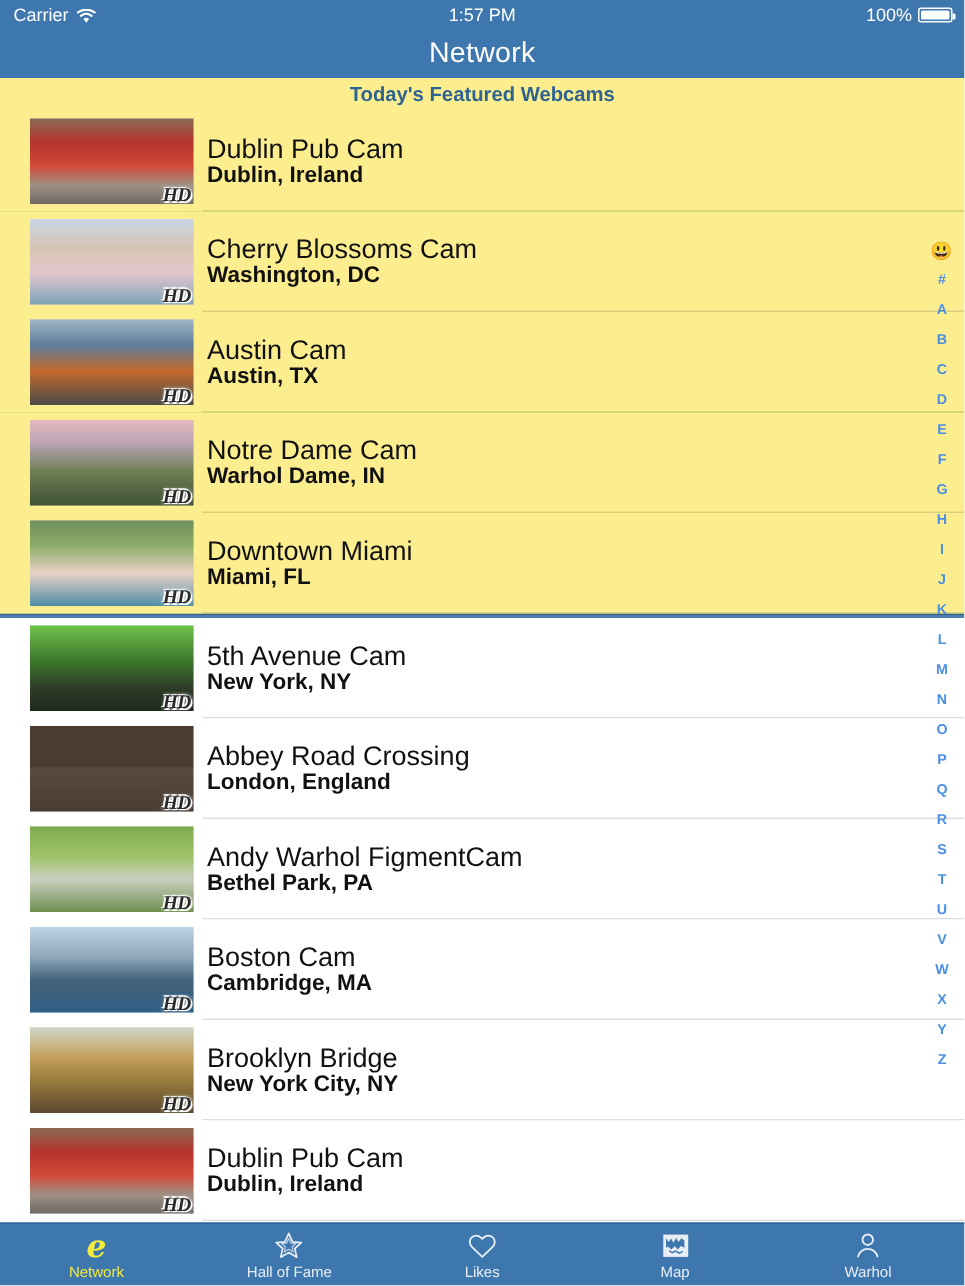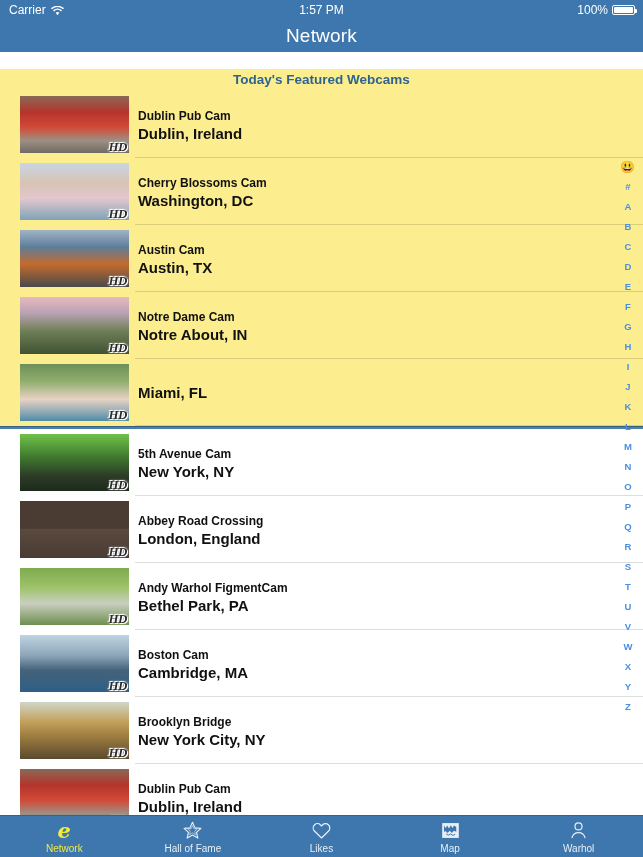--- a/index.html
+++ b/index.html
@@ -40,21 +40,21 @@
     display: flex; align-items: center; justify-content: center;
   }
   .nav-title { font-size: 19px; font-weight: normal; letter-spacing: .2px; }
 
   
   .content {
     position: absolute; top: 52px; left: 0; width: 643px; height: 763px;
     background: #ffffff; overflow: hidden;
   }
 
-  .featured-wrap { background: #84cc16; margin-top: 17px; }
+  .featured-wrap { background: #84cc16; }
   .featured-header {
     height: 22px; line-height: 22px; text-align: center;
     color: #2e6490; font-size: 13.5px; font-weight: bold;
     background: #fced8f;
   }
 
   .rows { list-style: none; }
   .row {
     position: relative; display: flex; align-items: center;
     height: 67px; padding-left: 20px;
@@ -73,21 +73,21 @@
   }
   .thumb .hd {
     position: absolute; right: 2px; bottom: 0px;
     font-family: "Liberation Serif", serif;
     font-style: italic; font-weight: bold; font-size: 13px;
     color: #2b2b2b; text-shadow: 0 0 2px #fff, 0 0 3px #fff, 1px 1px 0 #fff, -1px -1px 0 #fff;
     line-height: 13px;
     letter-spacing: -0.5px;
   }
   .labels { margin-left: 9px; display: flex; flex-direction: column; justify-content: center; }
-  .t-name { font-size: 12px; font-weight: bold; color: #111111; line-height: 18px; }
+  .t-name { font-size: 18px; font-weight: normal; color: #111111; line-height: 18px; }
   .t-loc  { font-size: 15px; font-weight: bold; color: #111111; line-height: 18px; }
 
   .section-divider {
     height: 3px; background: #4a7fb0; width: 100%;
     box-shadow: 0 1px 0 rgba(0,0,0,.25) inset;
   }
 
   
   .index-strip {
     position: absolute; top: 52px; right: 0; width: 30px; height: 763px;
@@ -183,29 +183,30 @@
               <div class="t-loc">Austin, TX</div>
             </div>
             <div class="sep"></div>
           </li>
           <li class="row featured">
             <div class="thumb" style="background-image: linear-gradient(rgb(231, 185, 189) 0%, rgb(185, 162, 180) 28%, rgb(110, 127, 85) 60%, rgb(63, 82, 51) 100%);">
               <span class="hd">HD</span>
             </div>
             <div class="labels">
               <div class="t-name">Notre Dame Cam</div>
-              <div class="t-loc">Notre About, IN</div>
+              <div class="t-loc">Warhol Dame, IN</div>
             </div>
             <div class="sep"></div>
           </li>
           <li class="row featured">
             <div class="thumb" style="background-image: linear-gradient(rgb(111, 143, 90) 0%, rgb(143, 174, 108) 30%, rgb(232, 210, 196) 62%, rgb(79, 140, 168) 100%);">
               <span class="hd">HD</span>
             </div>
             <div class="labels">
+              <div class="t-name">Downtown Miami</div>
               <div class="t-loc">Miami, FL</div>
             </div>
             <div class="sep"></div>
           </li>
         </ul>
     </div>
 
     <div class="section-divider"></div>
 
     <ul class="rows" id="main-rows">

